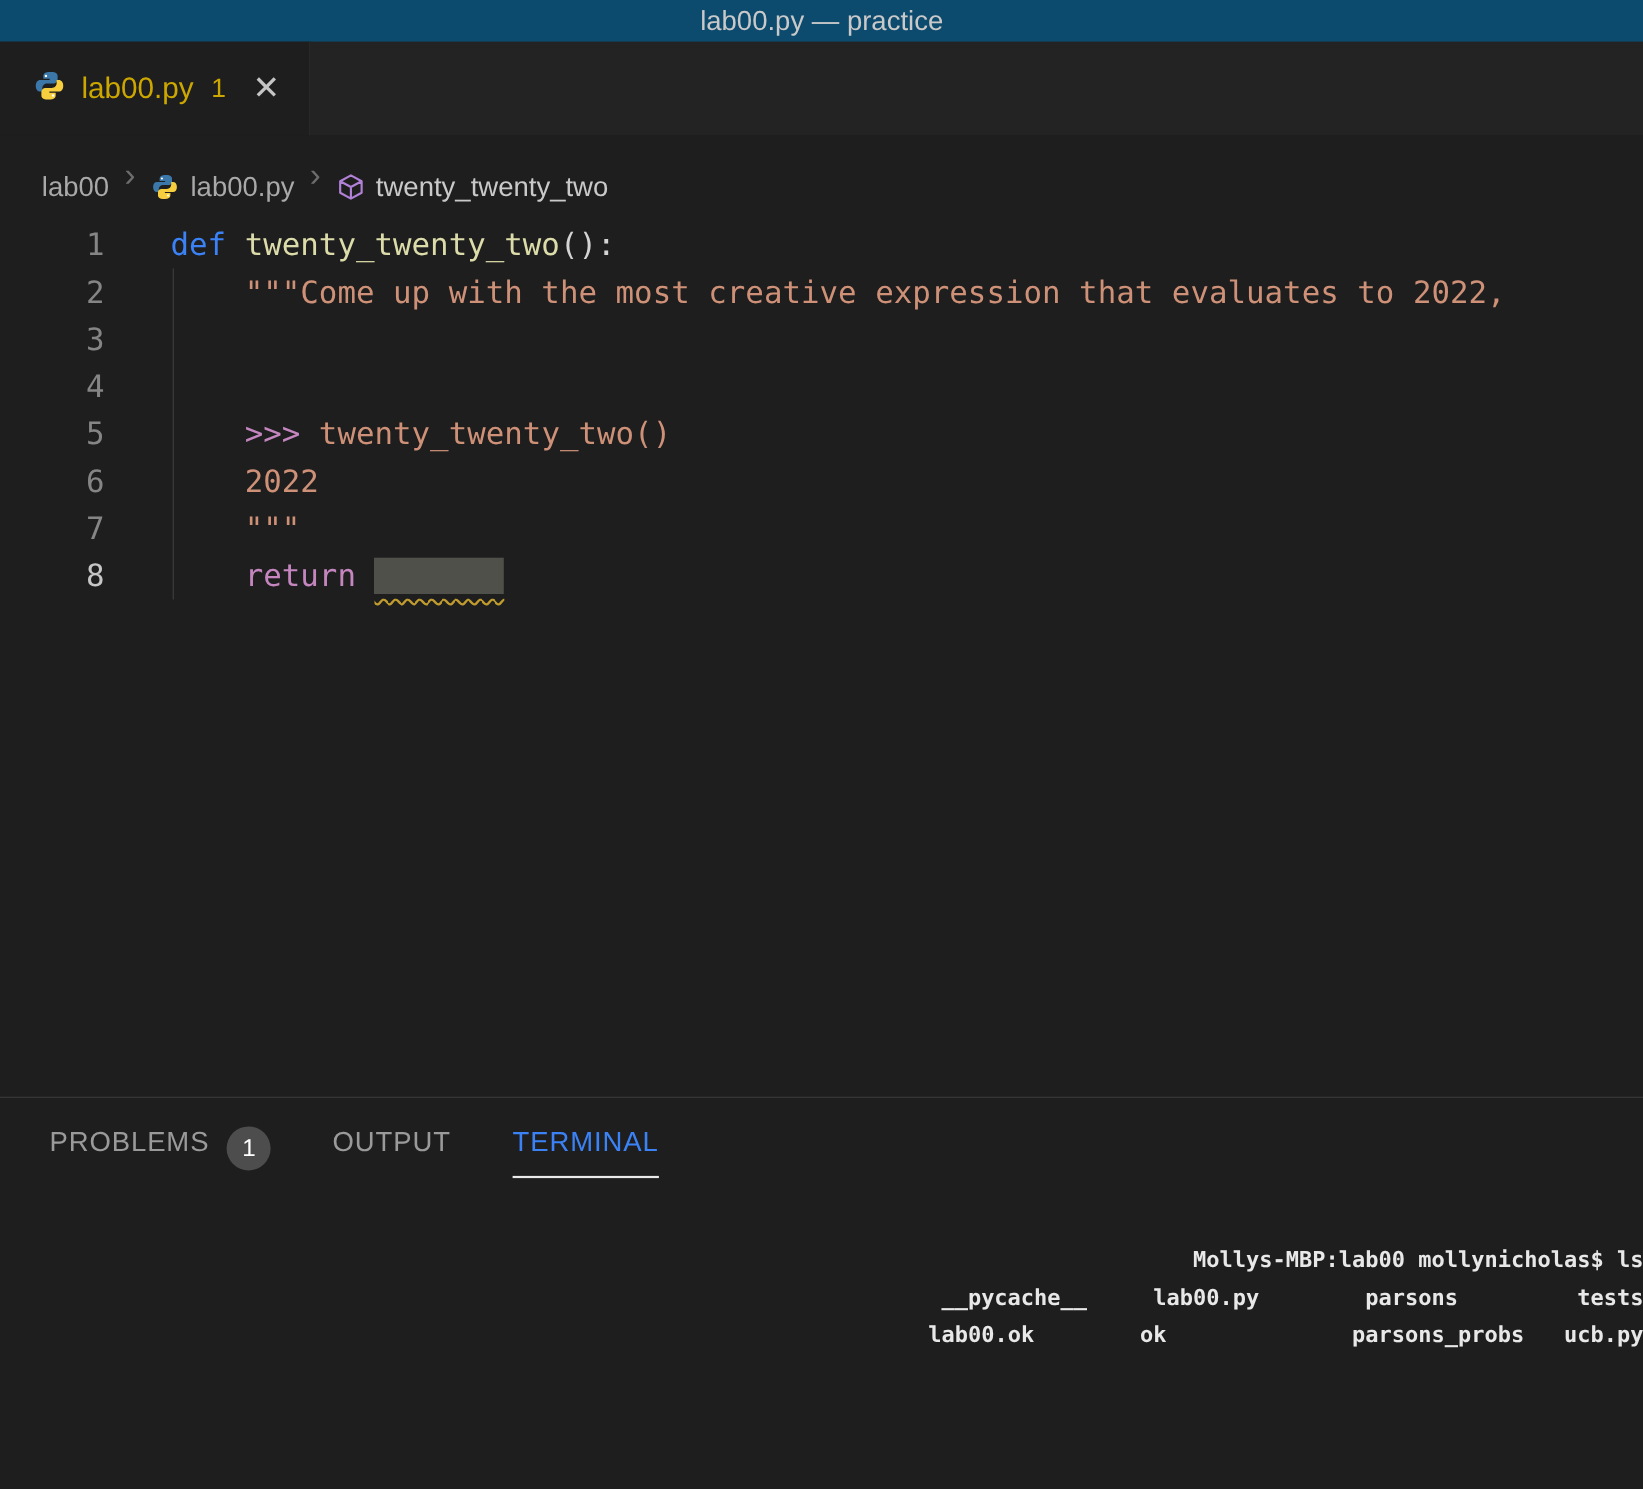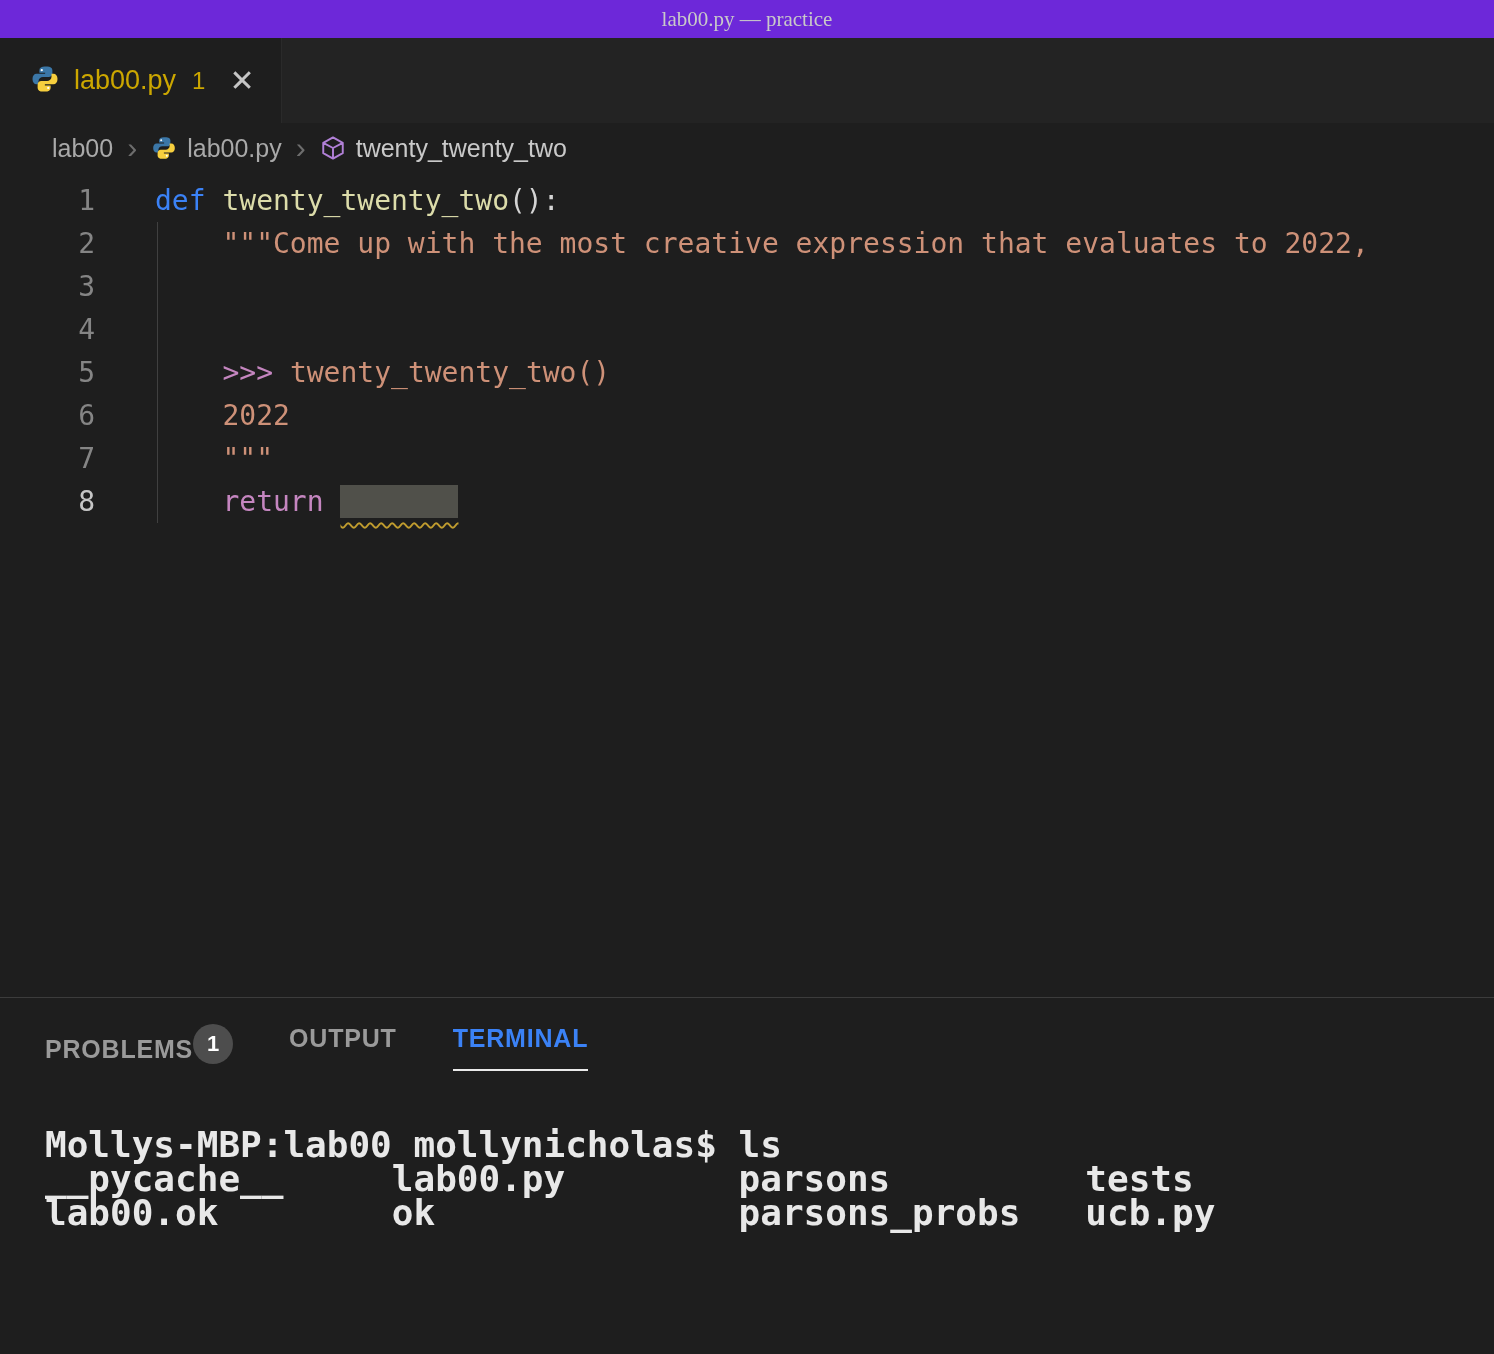--- a/index.html
+++ b/index.html
@@ -7,45 +7,45 @@
   body {
     width:1494px; height:1354px;
     background:#1e1e1e;
     font-family:"Liberation Sans", sans-serif;
     overflow:hidden;
     position:relative;
   }
 
   
   .titlebar {
-    height:38px; background:#6d28d9;
+    height:38px; background:#0c4a6e;
     display:flex; align-items:center; justify-content:center;
-    color:#c9c9c9; font-size:21px;font-family:Liberation Serif, serif;
+    color:#c9c9c9; font-size:25px;
   }
 
   
   .tabbar {
     height:85px; background:#232323;
     display:flex; align-items:stretch;
   }
   .tab {
     display:flex; align-items:center; gap:14px;
     padding:0 26px 0 30px;
     background:#1e1e1e; border-right:1px solid #2a2a2a;
     cursor:pointer;
   }
   .tab-label { color:#cca700; font-size:27px; }
   .tab-badge { color:#cca700; font-size:24px; margin-left:2px; }
   .tab-close { color:#c5c5c5; font-size:30px; margin-left:10px; line-height:1; }
 
   
   .breadcrumb {
-    height:50px; display:flex; align-items:center;
-    padding-left:52px; gap:12px;
-    background:#1e1e1e; color:#a9a9a9; font-size:25px;
+    height:50px; display:flex; 
+    padding-left:38px; gap:12px;
+    background:#1e1e1e; color:#a9a9a9; font-size:25px;margin-top:22px;
   }
   .crumb { display:flex; align-items:center; gap:10px; cursor:pointer; }
   .crumb-sep { color:#6d6d6d; font-size:30px; line-height:1; padding:0 2px; }
   .crumb-last { color:#c9c9c9; }
   .crumb svg { display:block; }
 
   
   .editor {
     position:relative; height:824px; background:#1e1e1e;
     padding-top:6px;
@@ -77,37 +77,38 @@
   
   .panel {
     position:absolute; left:0; right:0; top:997px; bottom:0;
     background:#1e1e1e; border-top:1px solid #3c3c3c;
   }
   .panel-tabs {
     display:flex; align-items:flex-start;
     padding:26px 0 0 45px;
   }
   .panel-tab {
-    display:flex; align-items:flex-end; 
+    display:flex; align-items:flex-start; gap:16px;
     margin-right:56px; padding-bottom:16px;
     color:#9a9a9a; font-size:25px; letter-spacing:0.8px;
-    cursor:pointer; border-bottom:2px solid transparent;font-weight:bold;
+    cursor:pointer; border-bottom:2px solid transparent;
   }
   .panel-tab.active { color:#3b82f6; border-bottom-color:#eaeaea; }
   .panel-badge {
     width:40px; height:40px; border-radius:50%;
     background:#4d4d4d; color:#ffffff; font-size:22px; letter-spacing:0;
     display:flex; align-items:center; justify-content:center;
   }
 
   .terminal {
     padding:46px 0 0 45px;
     font-family:"DejaVu Sans Mono", monospace;
-    font-size:36px; font-weight:bold; line-height:34px;
+    font-size:20px; font-weight:bold; line-height:34px;
     color:#e8e8e8;
+    text-align:right;
   }
   .tline { white-space:pre; height:34px; }
   .cursor {
     display:inline-block; width:17px; height:30px;
     background:#c9c9c9; vertical-align:-5px;
   }
 </style>
 </head>
 <body>
 

